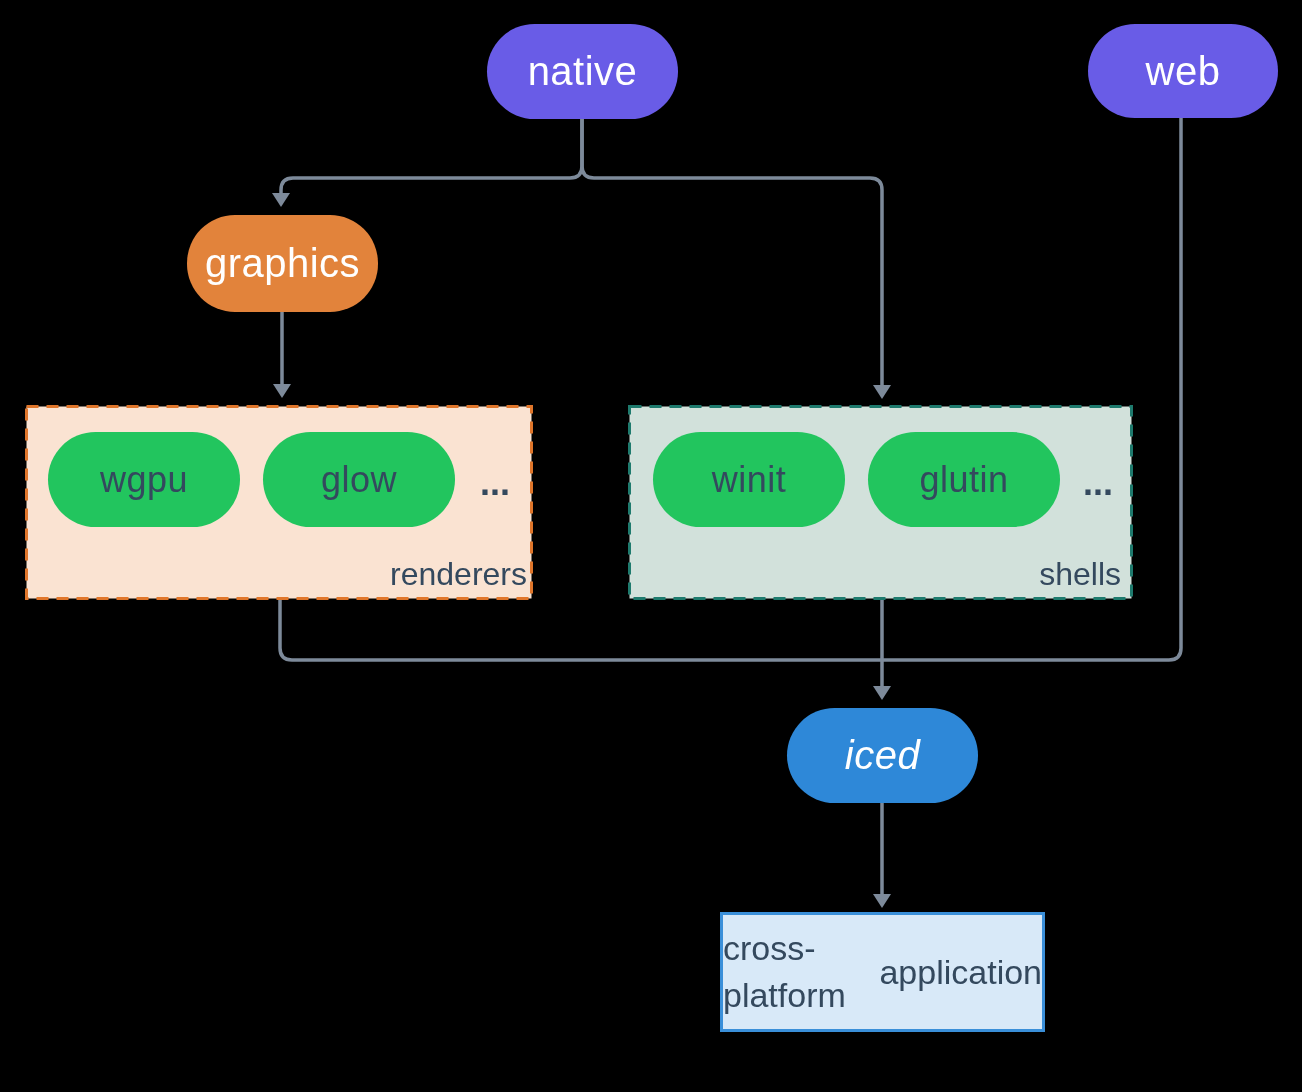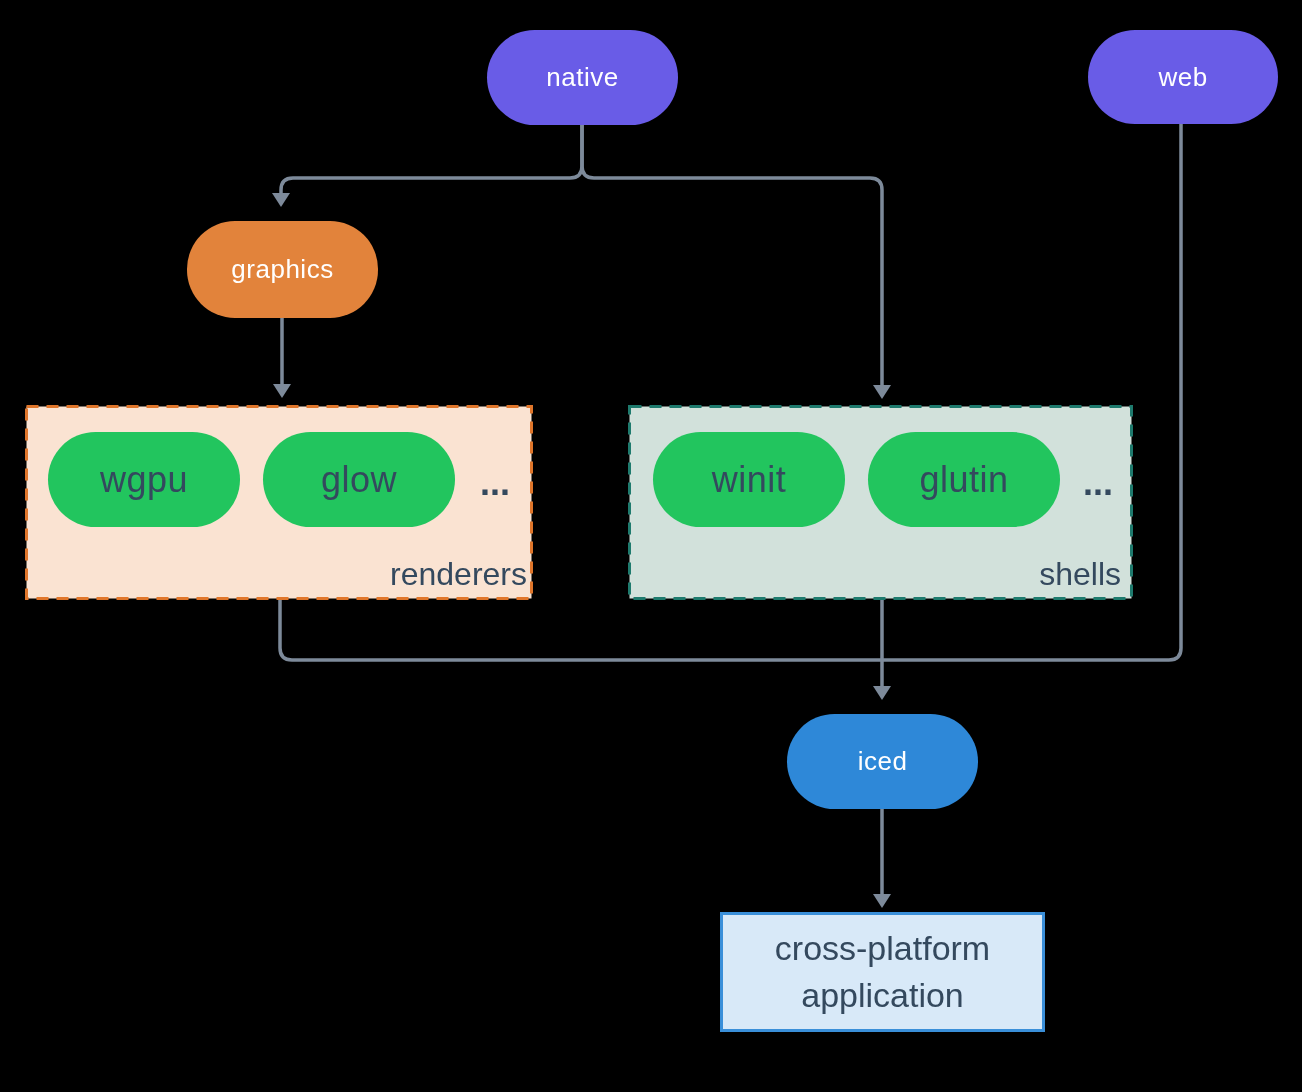--- a/index.html
+++ b/index.html
@@ -22,25 +22,25 @@
     width:1302px;height:1092px;
     background:#000;
     font-family:"Liberation Sans", sans-serif;
     overflow:hidden;
   }
   .edges{position:absolute;left:0;top:0;z-index:1;}
   .node{
     position:absolute;z-index:2;
     display:flex;align-items:center;justify-content:center;
     border-radius:48px;
-    font-size:26px;letter-spacing:0.5px;margin-top:6px;
+    font-size:40px;letter-spacing:0.5px;
   }
   .node-purple{background:var(--node-purple);color:var(--pill-text-light);}
   .node-orange{background:var(--node-orange);color:var(--pill-text-light);}
-  .node-blue{background:var(--node-blue);color:var(--pill-text-light);}
+  .node-blue{background:var(--node-blue);color:var(--pill-text-light);font-style:italic;}
   .pill-white{
     position:absolute;z-index:3;
     display:flex;align-items:center;justify-content:center;
     width:192px;height:95px;border-radius:48px;
     background:#22c55e;color:var(--text-dark);
     font-size:36px;letter-spacing:0.5px;
   }
   .ellipsis{
     position:absolute;z-index:3;
     color:var(--text-dark);font-size:36px;font-weight:bold;
@@ -50,21 +50,21 @@
     position:absolute;z-index:3;
     color:var(--text-dark);font-size:32px;
     text-align:right;
   }
   .app-box{
     position:absolute;z-index:2;
     left:720px;top:912px;width:325px;height:120px;
     background:var(--app-bg);
     border:3px solid var(--app-border);
     box-sizing:border-box;
-    display:flex;flex-direction:column;align-items:center;justify-content:center;
+    display:flex;flex-direction:row;align-items:center;justify-content:center;
     color:var(--text-dark);font-size:34px;line-height:47px;
   }
   
   .n-native{left:487px;top:24px;width:191px;height:95px;}
   .n-web{left:1088px;top:24px;width:190px;height:94px;}
   .n-graphics{left:187px;top:215px;width:191px;height:97px;}
   .n-iced{left:787px;top:708px;width:191px;height:95px;}
   .p-wgpu{left:48px;top:432px;}
   .p-glow{left:263px;top:432px;}
   .p-winit{left:653px;top:432px;}

